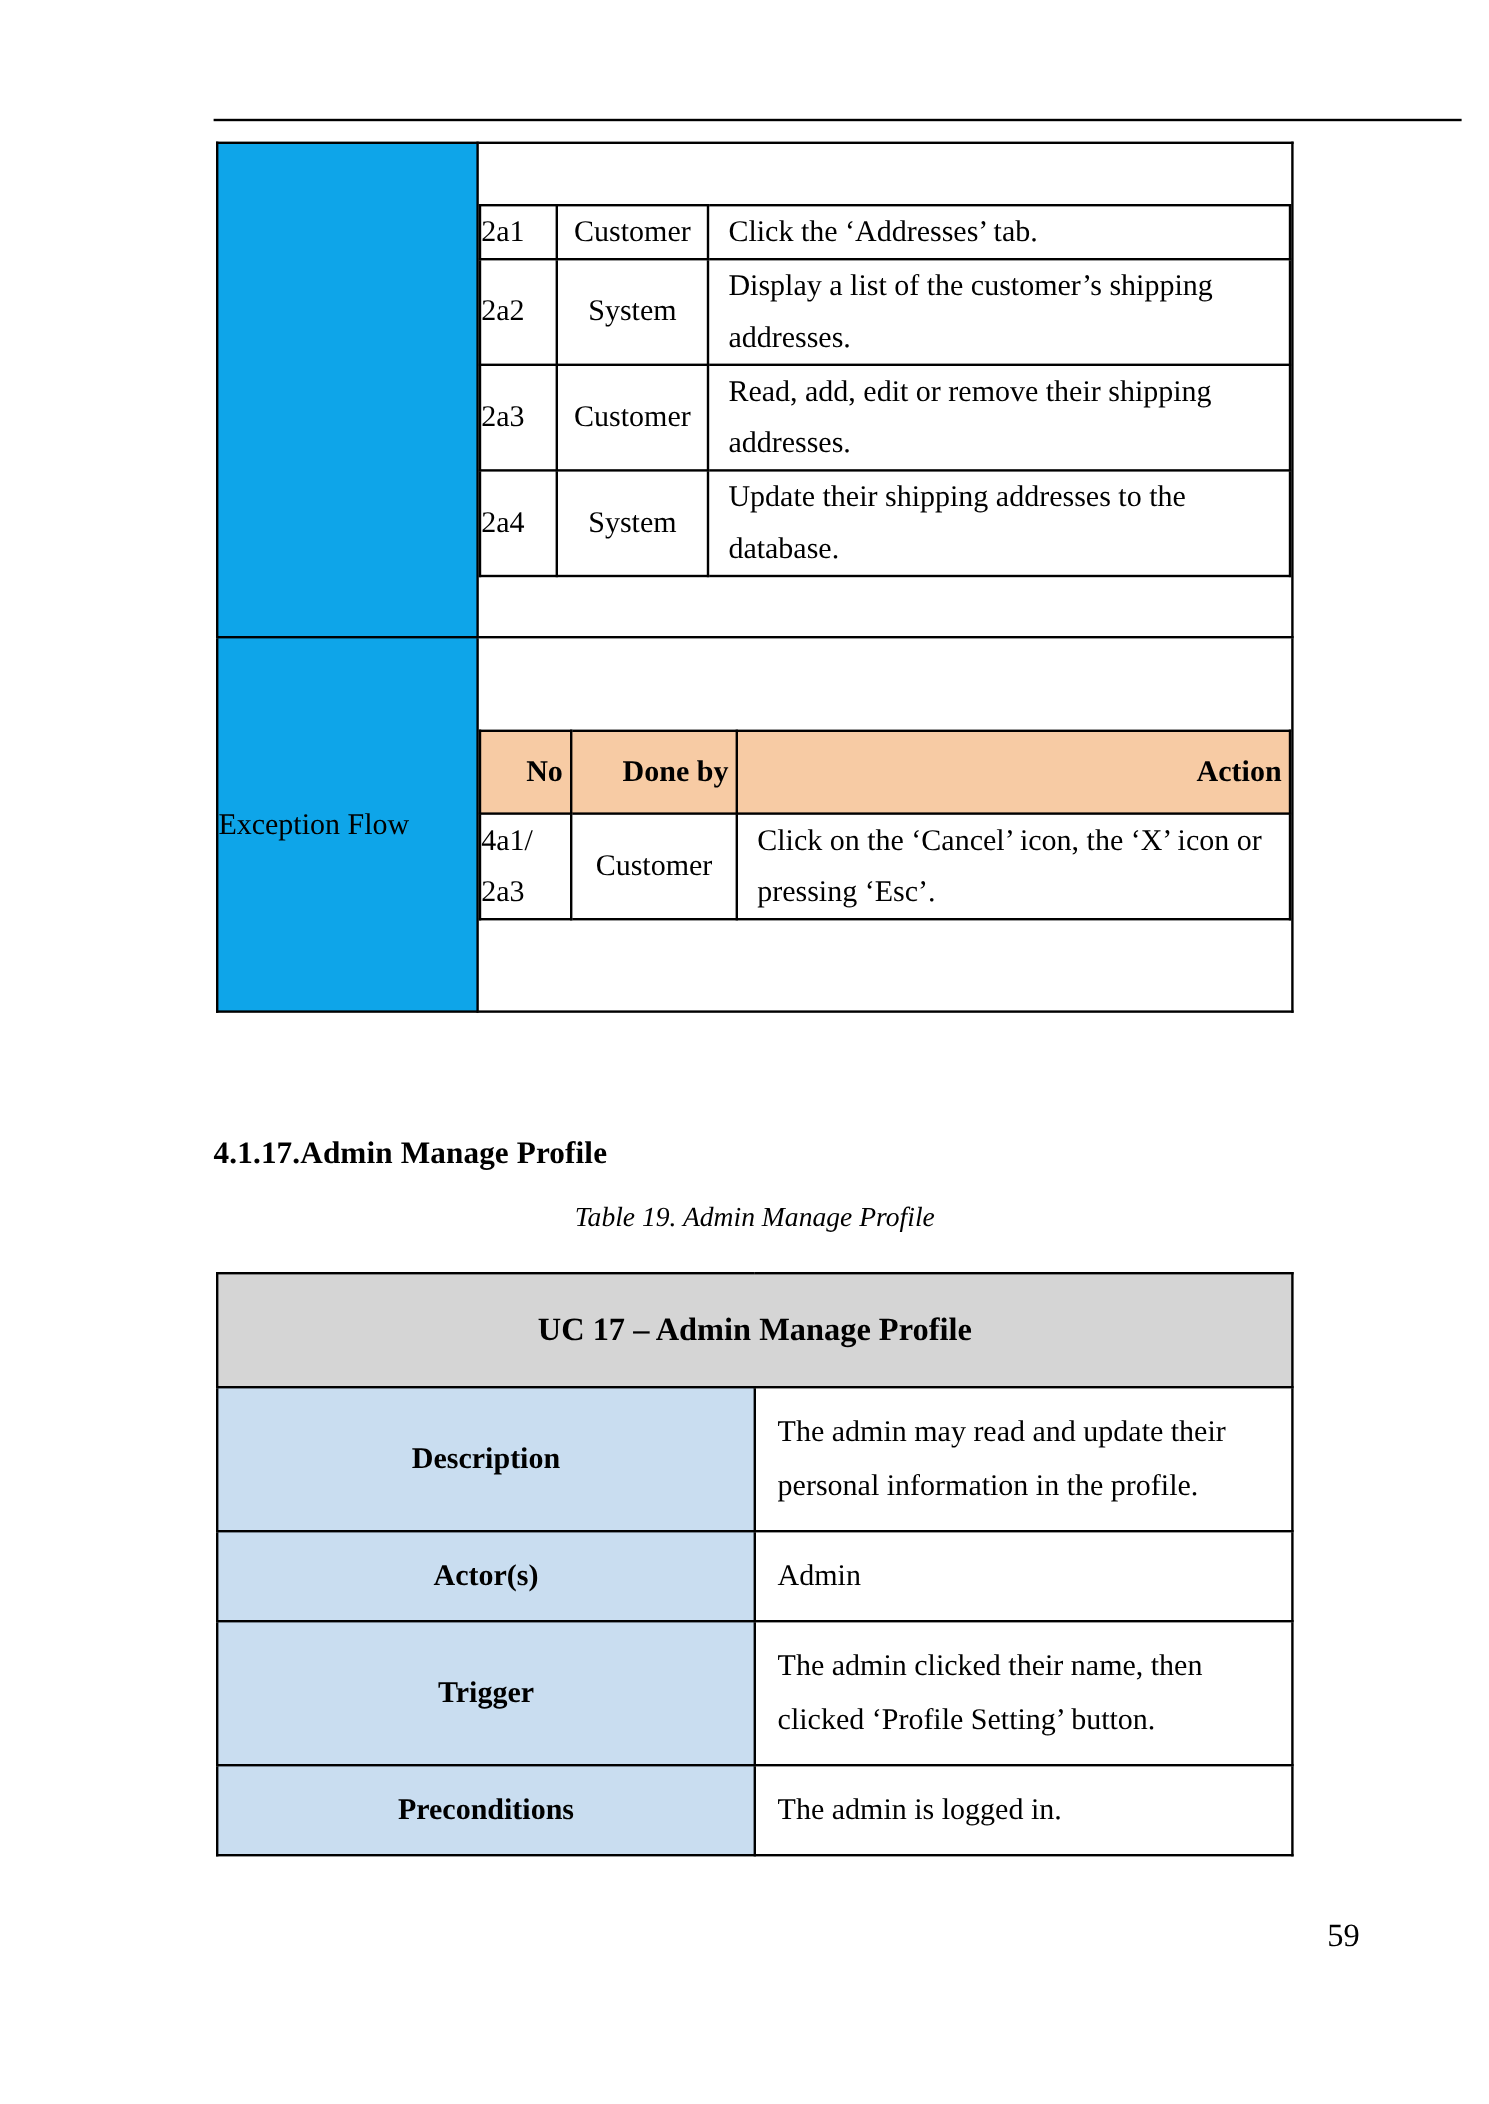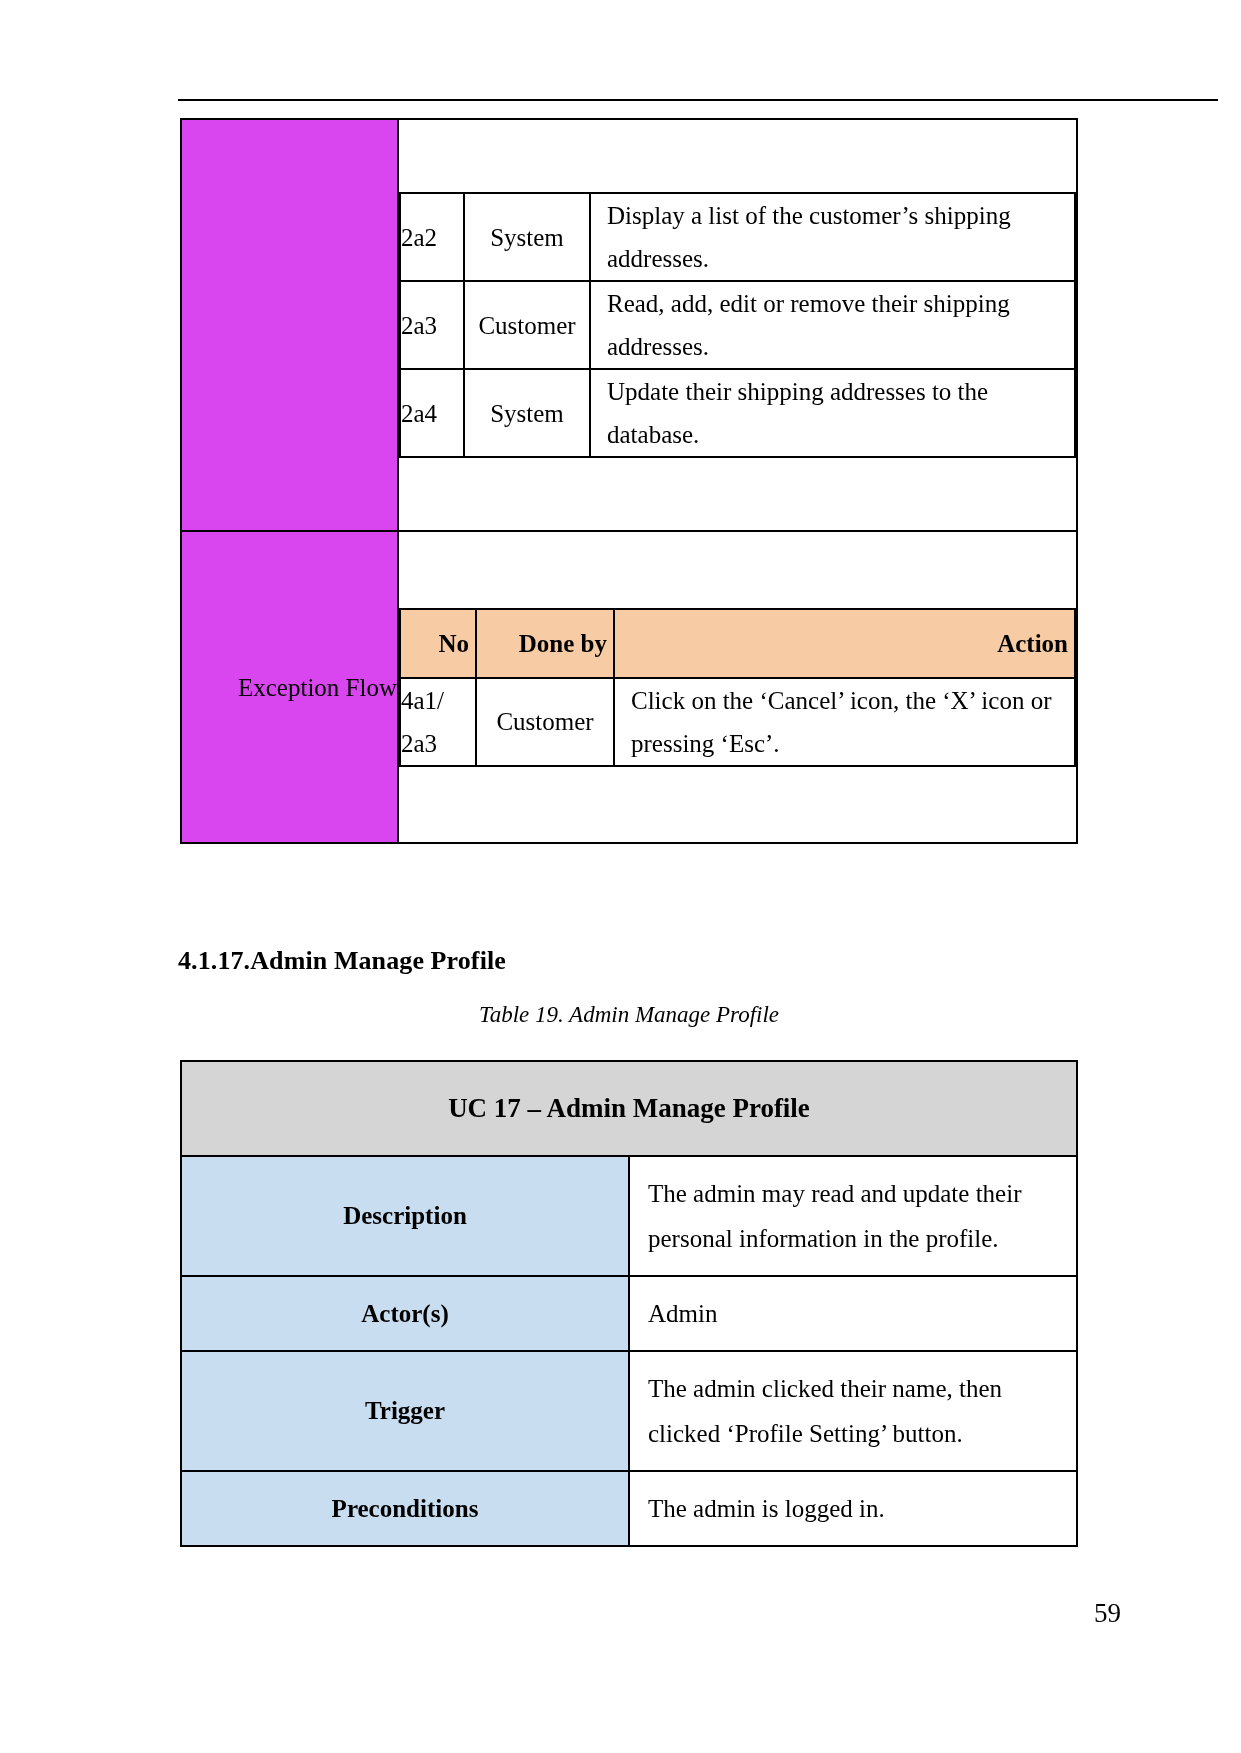--- a/index.html
+++ b/index.html
@@ -49,22 +49,22 @@
   
   #flow-table {
     position: absolute;
     left: 180px;
     top: 118px;
     width: 898px;
   }
   #flow-table td { padding: 0; }
 
   .label-cell {
-    background: #d946ef;
-    text-align: right;
+    background: #0ea5e9;
+    text-align: left;
     font-weight: bold;
     font-size: 25px;
     width: 215px;
   }
   .nested-host {
     padding: 0 !important;
     border: 2px solid #000;
     vertical-align: top;
   }
   table.inner {
@@ -143,21 +143,21 @@
     padding: 0 6px;
   }
   #uc-table .uc-val {
     text-align: left;
     padding: 14px 18px;
   }
 
   
   #page-number {
     position: absolute;
-    left: 0;
+    left: 12px;
     top: 1598px;
     width: 1121px;
     text-align: right;
     font-size: 27px;
   }
 
   .ital { font-style: italic; }
 </style>
 </head>
 <body>
@@ -167,20 +167,25 @@
   <div class="header-rule"></div>
 
   <table class="doc" id="flow-table">
     <tbody>
 
       <tr>
         <td class="label-cell" style="height:410px;"></td>
         <td class="nested-host">
           <table class="inner">
             <tbody>
+              <tr>
+                <td class="col-no">2a1</td>
+                <td class="col-by">Customer</td>
+                <td class="col-act">Click the ‘Addresses’ tab.</td>
+              </tr>
               <tr>
                 <td class="col-no">2a2</td>
                 <td class="col-by">System</td>
                 <td class="col-act">Display a list of the customer’s shipping addresses.</td>
               </tr>
               <tr>
                 <td class="col-no">2a3</td>
                 <td class="col-by">Customer</td>
                 <td class="col-act">Read, add, edit or remove their shipping addresses.</td>
               </tr>

